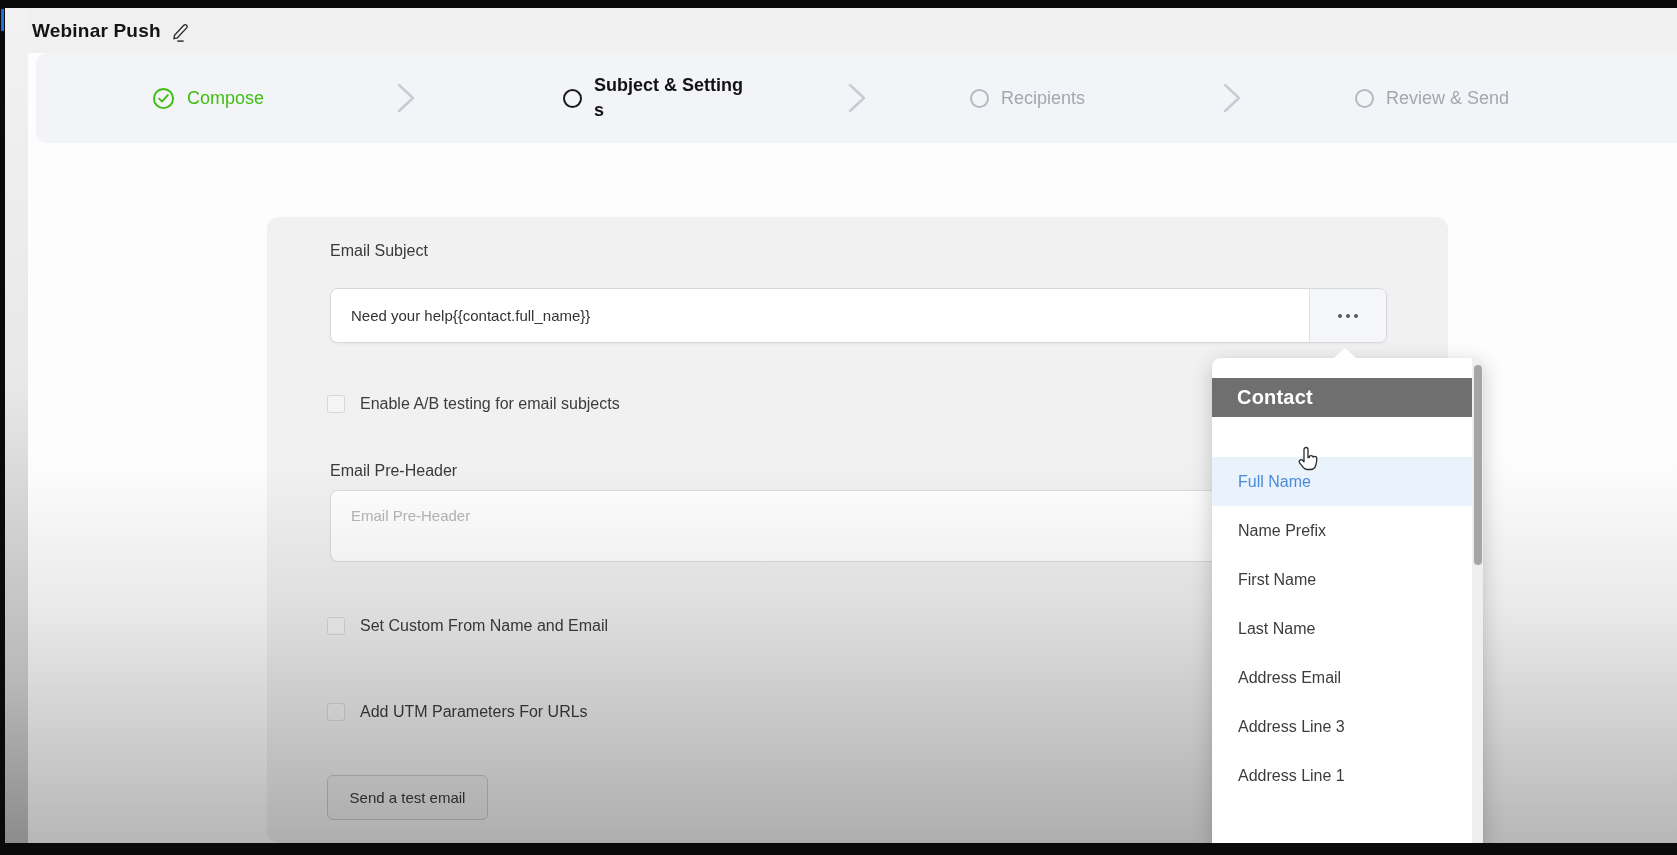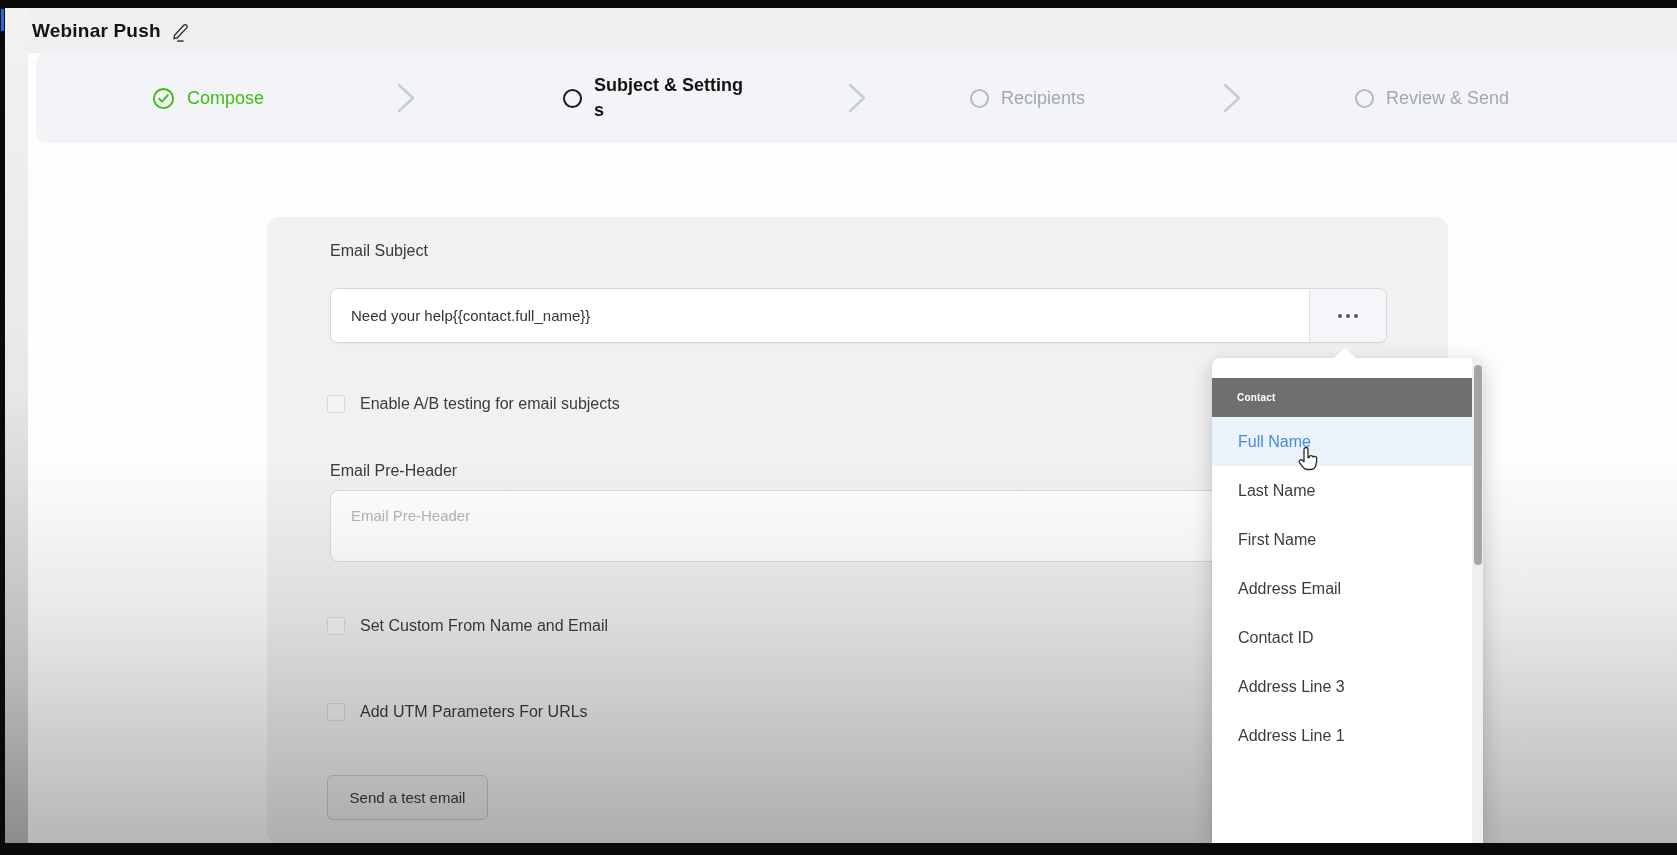--- a/index.html
+++ b/index.html
@@ -67,25 +67,25 @@
 
   
   .dropdown { position:absolute; left:1184px; top:350px; width:271px; height:485px; z-index:10;
               background:#fff; border-radius:8px 8px 0 0;
               box-shadow:0 6px 22px rgba(0,0,0,0.20), 0 0 1px rgba(0,0,0,0.12); }
   .dd-caret { position:absolute; top:-10px; left:122px; width:0; height:0;
               border-left:11px solid transparent; border-right:11px solid transparent;
               border-bottom:10px solid #fff; }
   .dd-list { position:absolute; left:0; top:0; right:11px; bottom:0; overflow:hidden; }
   .dd-header { margin-top:20px; height:39px; background:var(--dropdown-header-bg,#6f6f6f);
-               color:#fff; font-size:10px; font-weight:700; display:flex; align-items:center;
+               color:#fff; font-size:20px; font-weight:700; display:flex; align-items:center;
                padding-left:25px; letter-spacing:.2px; }
   .dd-item { height:49px; display:flex; align-items:center; padding-left:26px;
              font-size:16px; color:#3c3c3c; cursor:pointer; background:#fff; }
-  .dd-item.highlighted { background:var(--highlight-bg,#eaf2fc); color:var(--highlight-text,#4a8bd9); }
+  .dd-item.highlighted { background:var(--highlight-bg,#eaf2fc); color:var(--highlight-text,#4a8bd9);margin-top:40px; }
   .dd-scroll-track { position:absolute; right:0; top:0; bottom:0; width:11px; background:#efefef;
                      border-radius:0 8px 0 0; }
   .dd-scroll-thumb { position:absolute; right:1.5px; top:7px; width:8px; height:200px;
                      background:#a5a5a5; border-radius:4px; cursor:grab; }
   .hand-cursor { position:absolute; left:84px; top:88px; z-index:12; pointer-events:none; }
 </style>
 </head>
 <body>
 
 <div class="frame">
@@ -192,30 +192,30 @@
     <div class="dropdown">
       <div class="dd-caret"></div>
 
       <div class="dd-list">
         <div class="dd-header">Contact</div>
 
       <div class="dd-item highlighted">
             <span>Full Name</span>
           </div>
           <div class="dd-item">
+            <span>Name Prefix</span>
+          </div>
+          <div class="dd-item">
+            <span>First Name</span>
+          </div>
+          <div class="dd-item">
             <span>Last Name</span>
           </div>
           <div class="dd-item">
-            <span>First Name</span>
-          </div>
-          <div class="dd-item">
             <span>Address Email</span>
-          </div>
-          <div class="dd-item">
-            <span>Contact ID</span>
           </div>
           <div class="dd-item">
             <span>Address Line 3</span>
           </div>
           <div class="dd-item">
             <span>Address Line 1</span>
           </div>
         </div>
 
       <div class="dd-scroll-track">

